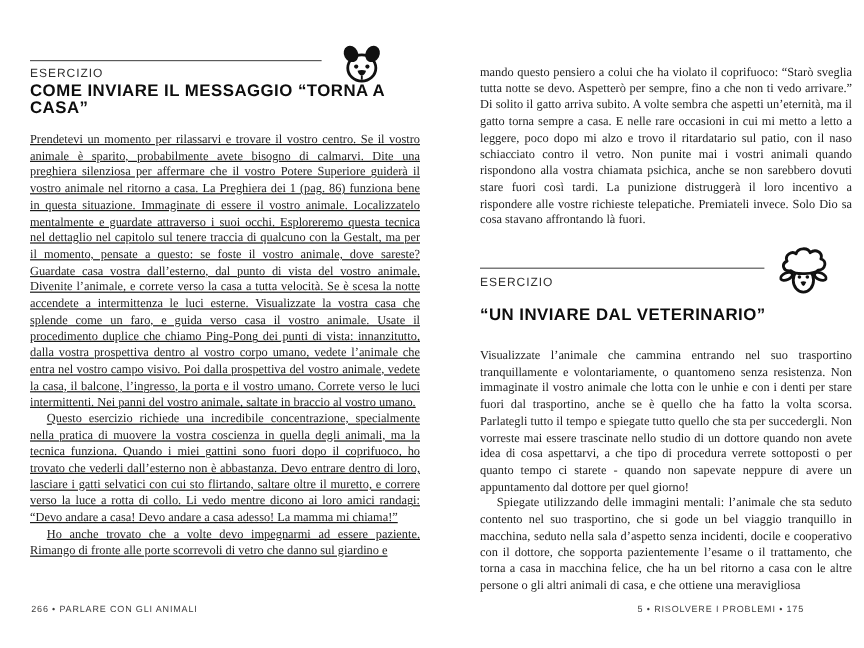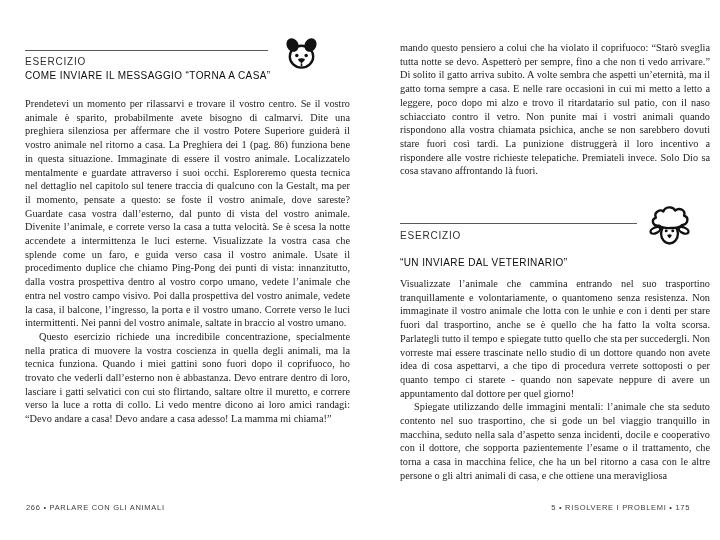--- a/index.html
+++ b/index.html
@@ -16,35 +16,35 @@
   .animal-icon{position:absolute;display:block;}
   .dog-icon{top:36px;left:257px;width:39px;height:39px;}
   .sheep-icon{top:204px;left:246px;width:47px;height:47px;}
 
   .ex-label{position:absolute;left:0;font-family:"Liberation Sans", sans-serif;
             font-size:10px;letter-spacing:0.8px;color:#2e2e2e;}
   .page-left .ex-label{top:56px;}
   .page-right .ex-label{top:230px;}
 
   .ex-title{position:absolute;left:0;margin:0;font-family:"Liberation Sans", sans-serif;
-            font-size:10px;font-weight:normal;letter-spacing:0.4px;color:#0d0d0d;line-height:13.5px;}
+            font-size:14px;font-weight:bold;letter-spacing:0.4px;color:#0d0d0d;line-height:13.5px;}
   .page-left .ex-title{top:69px;width:325px;}
   .page-right .ex-title{top:242px;width:300px;}
 
-  .body-text{position:absolute;left:0;font-size:10.3px;line-height:13.7px;text-align:justify;}
-  .page-left .body-text{top:97px;width:325px;}
+  .body-text{position:absolute;left:0;font-size:10.3px;line-height:13.7px;text-align:justify;margin-top:13px;}
+  .page-left .body-text{top:97px;width:325px;text-decoration:underline;}
   .page-right .cont-block{top:41px;width:310px;}
   .page-right .body-block{top:277px;width:310px;}
   .body-text p{margin:0;}
   .body-text p.indent{text-indent:14px;}
 
   .folio{position:absolute;top:503px;font-family:"Liberation Sans", sans-serif;
          font-size:7.5px;letter-spacing:0.7px;color:#3d3d3d;white-space:nowrap;}
   .folio-left{left:1px;}
-  .folio-right{right:20px;text-align:left;}
+  .folio-right{right:40px;text-align:left;}
 </style>
 </head>
 <body>
 
 <div class="spread">
 
   <section class="page page-left">
     <div class="rule"></div>
 
     <span class="animal-icon dog-icon">
@@ -58,20 +58,21 @@
         <line x1="50" y1="70" x2="50" y2="78" stroke="#111" stroke-width="4"></line>
       </svg>
     </span>
 
     <div class="ex-label">ESERCIZIO</div>
     <h2 class="ex-title">COME INVIARE IL MESSAGGIO “TORNA A CASA”</h2>
 
     <div class="body-text">
       <p>Prendetevi un momento per rilassarvi e trovare il vostro centro. Se il vostro animale è sparito, probabilmente avete bisogno di calmarvi. Dite una preghiera silenziosa per affermare che il vostro Potere Superiore guiderà il vostro animale nel ritorno a casa. La Preghiera dei 1 (pag. 86) funziona bene in questa situazione. Immaginate di essere il vostro animale. Localizzatelo mentalmente e guardate attraverso i suoi occhi. Esploreremo questa tecnica nel dettaglio nel capitolo sul tenere traccia di qualcuno con la Gestalt, ma per il momento, pensate a questo: se foste il vostro animale, dove sareste? Guardate casa vostra dall’esterno, dal punto di vista del vostro animale. Divenite l’animale, e correte verso la casa a tutta velocità. Se è scesa la notte accendete a intermittenza le luci esterne. Visualizzate la vostra casa che splende come un faro, e guida verso casa il vostro animale. Usate il procedimento duplice che chiamo Ping-Pong dei punti di vista: innanzitutto, dalla vostra prospettiva dentro al vostro corpo umano, vedete l’animale che entra nel vostro campo visivo. Poi dalla prospettiva del vostro animale, vedete la casa, il balcone, l’ingresso, la porta e il vostro umano. Correte verso le luci intermittenti. Nei panni del vostro animale, saltate in braccio al vostro umano.</p>
       <p class="indent">Questo esercizio richiede una incredibile concentrazione, specialmente nella pratica di muovere la vostra coscienza in quella degli animali, ma la tecnica funziona. Quando i miei gattini sono fuori dopo il coprifuoco, ho trovato che vederli dall’esterno non è abbastanza. Devo entrare dentro di loro, lasciare i gatti selvatici con cui sto flirtando, saltare oltre il muretto, e correre verso la luce a rotta di collo. Li vedo mentre dicono ai loro amici randagi: “Devo andare a casa! Devo andare a casa adesso! La mamma mi chiama!”</p>
+      <p class="indent">Ho anche trovato che a volte devo impegnarmi ad essere paziente. Rimango di fronte alle porte scorrevoli di vetro che danno sul giardino e</p>
     </div>
 
     <footer class="folio folio-left">266 • PARLARE CON GLI ANIMALI</footer>
   </section>
 
   <section class="page page-right">
     <div class="body-text cont-block">
       <p>mando questo pensiero a colui che ha violato il coprifuoco: “Starò sveglia tutta notte se devo. Aspetterò per sempre, fino a che non ti vedo arrivare.” Di solito il gatto arriva subito. A volte sembra che aspetti un’eternità, ma il gatto torna sempre a casa. E nelle rare occasioni in cui mi metto a letto a leggere, poco dopo mi alzo e trovo il ritardatario sul patio, con il naso schiacciato contro il vetro. Non punite mai i vostri animali quando rispondono alla vostra chiamata psichica, anche se non sarebbero dovuti stare fuori così tardi. La punizione distruggerà il loro incentivo a rispondere alle vostre richieste telepatiche. Premiateli invece. Solo Dio sa cosa stavano affrontando là fuori.</p>
     </div>
 

